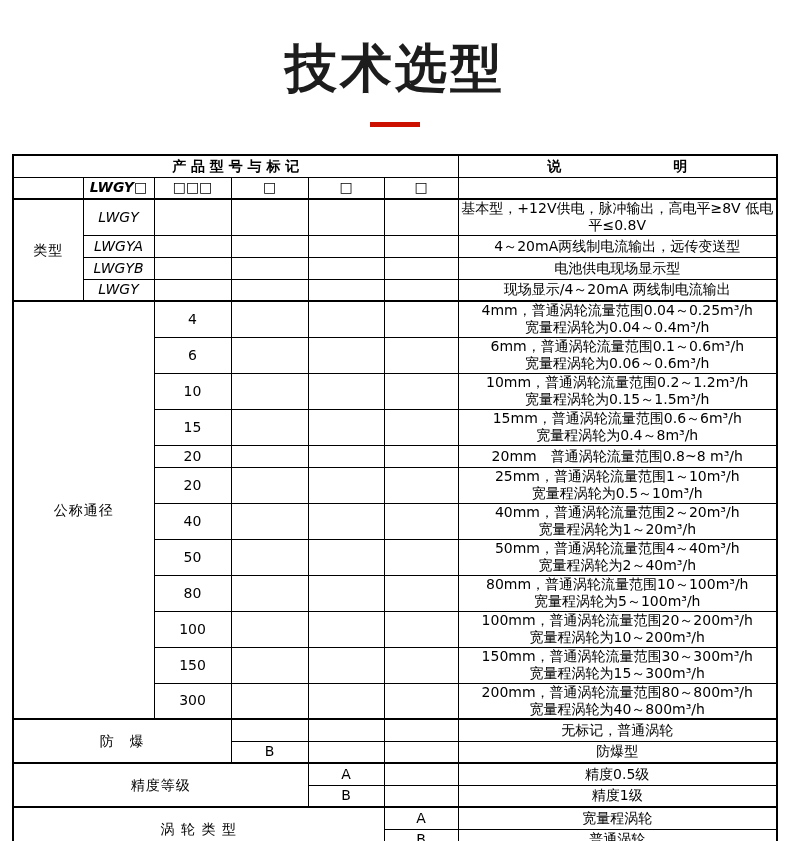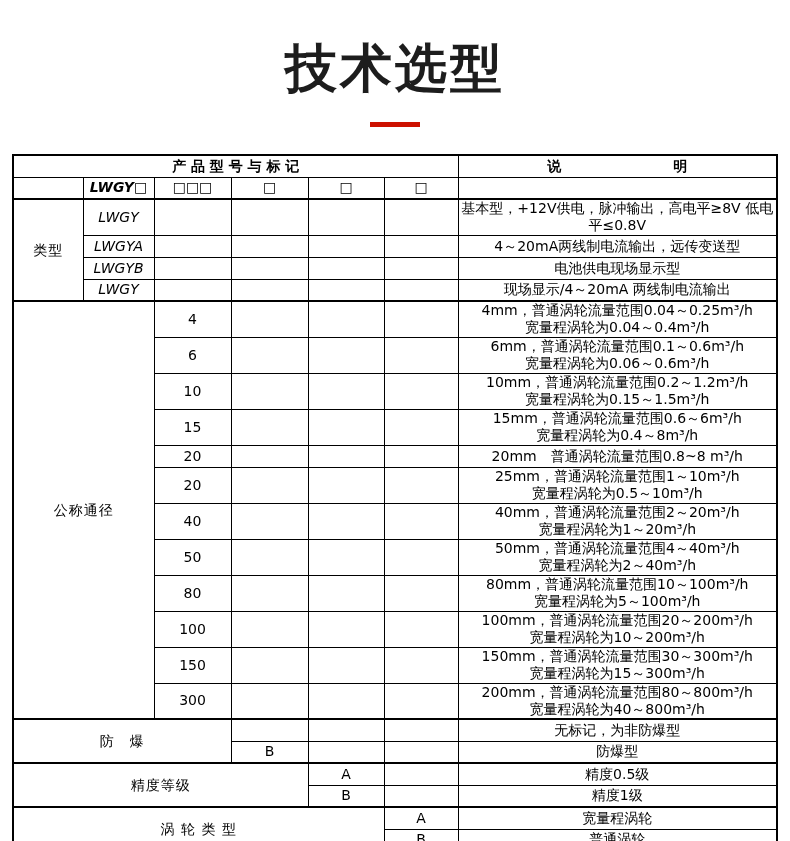--- a/index.html
+++ b/index.html
@@ -236,21 +236,21 @@
         <div>200mm，普通涡轮流量范围80～800m³/h</div>
         <div>宽量程涡轮为40～800m³/h</div>
       </td>
     </tr>
 
     <tr class="h18 bt2">
       <td colspan="3" rowspan="2" class="cat">防　爆</td>
       <td></td>
       <td></td>
       <td></td>
-      <td class="desc">无标记，为非防爆型</td>
+      <td class="desc">无标记，普通涡轮</td>
     </tr>
     <tr class="h18">
       <td>B</td>
       <td></td>
       <td></td>
       <td class="desc">防爆型</td>
     </tr>
 
     <tr class="h18 bt2">
       <td colspan="4" rowspan="2" class="cat">精度等级</td>

